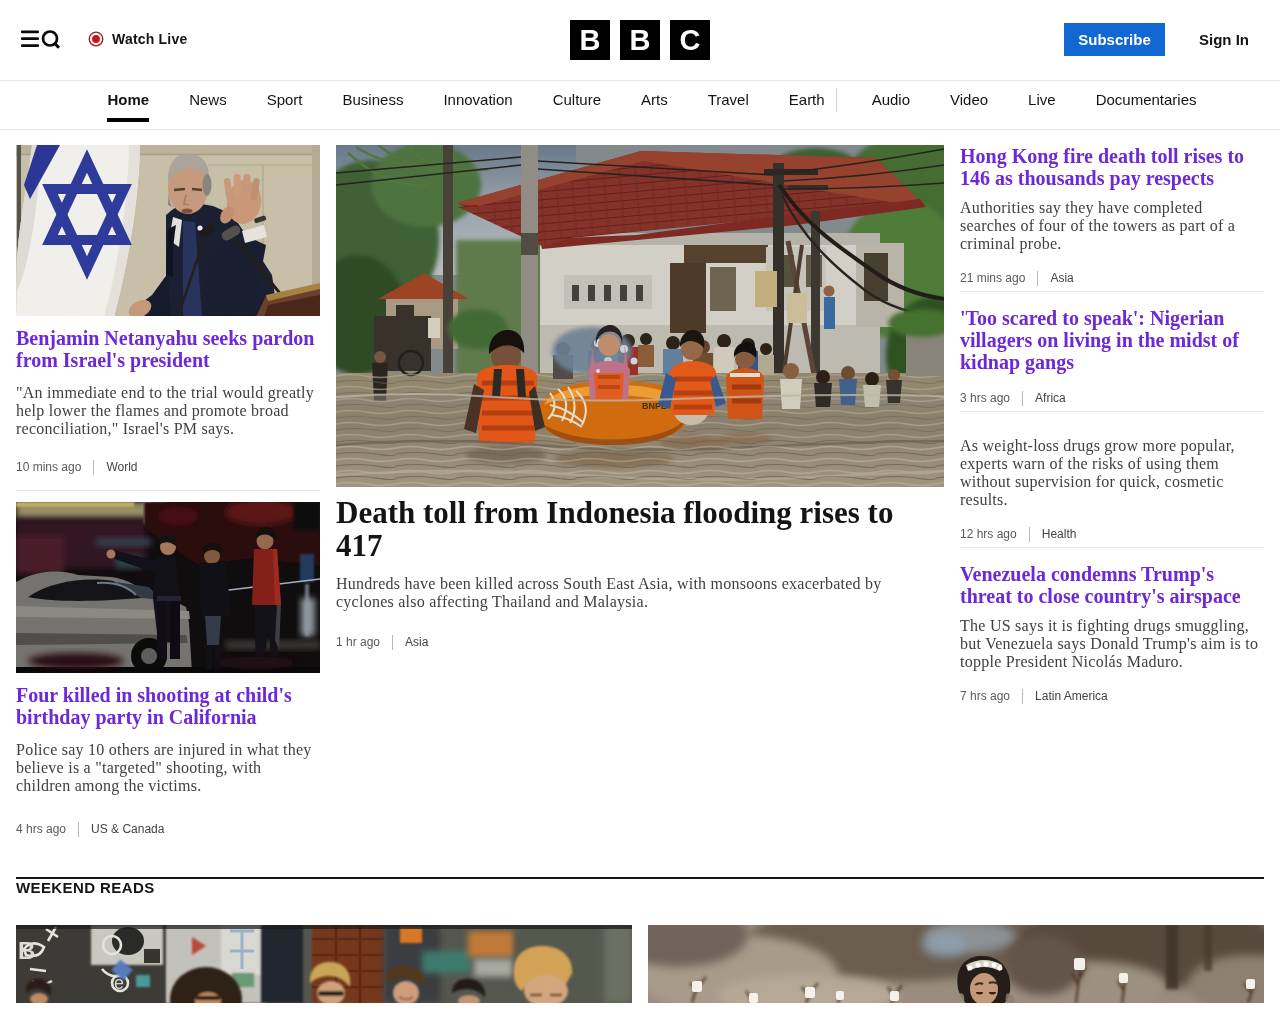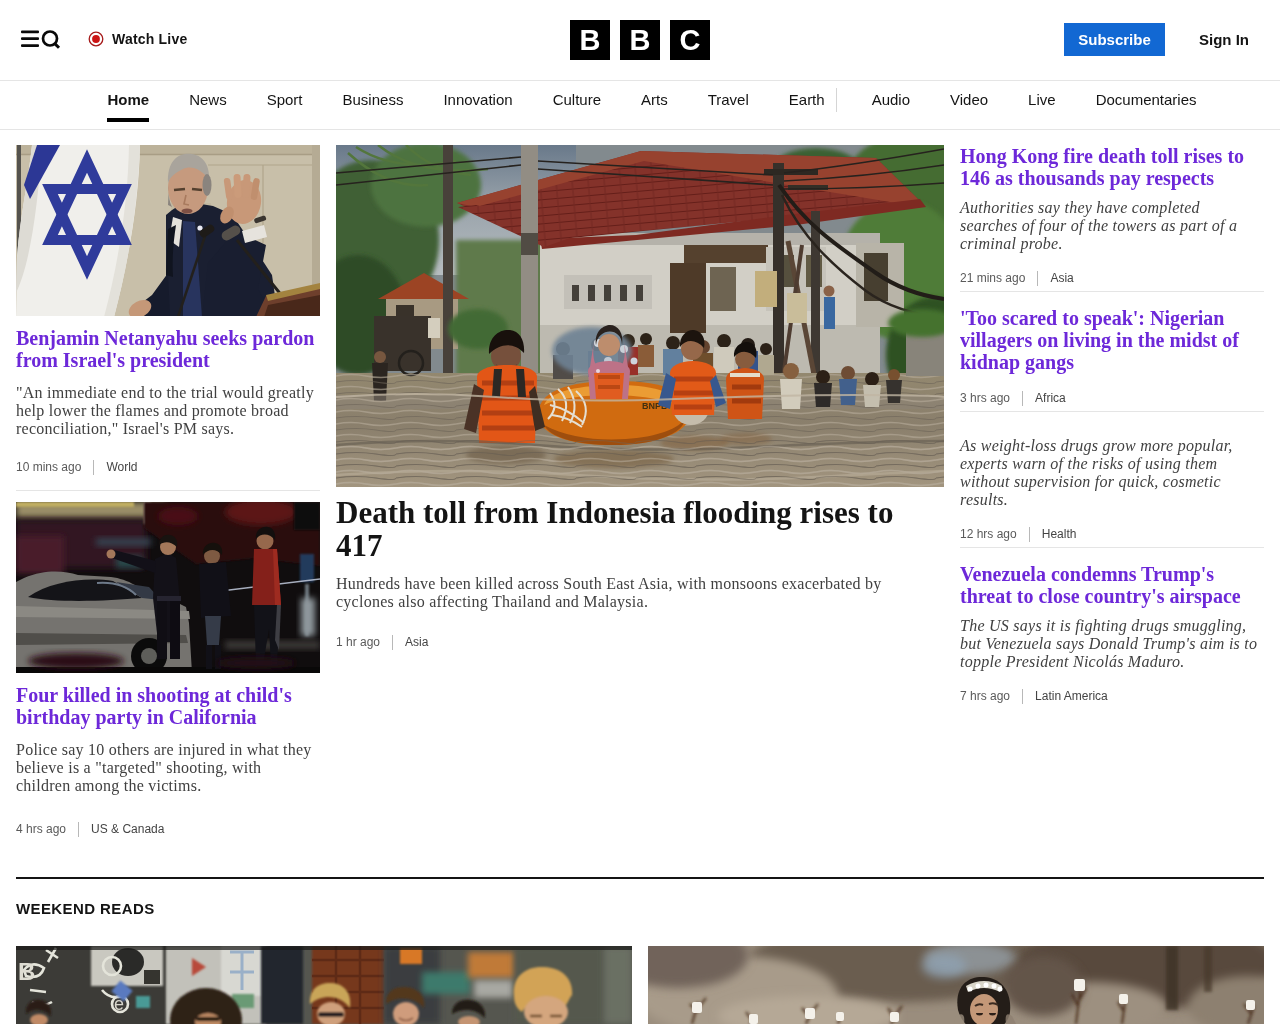--- a/index.html
+++ b/index.html
@@ -22,25 +22,25 @@
 .desc { font-family:"Liberation Serif", serif; font-size:16px; line-height:18px; color:#404040; margin-top:13px; letter-spacing:.25px; }
 .col-center .meta { margin-top:24px; }
 .meta { font-size:12px; color:#5a5a5a; margin-top:22px; line-height:13px; display:flex; align-items:center; }
 .meta .bar { width:1px; height:15px; background:#b8b8b8; margin:0 12px; }
 .meta .tag { color:#444; }
 .ldiv { border-bottom:1px solid #e5e5e5; margin:15px 0 11px; }
 .rstory { padding:15px 0 5px; }
 .rstory + .rstory { border-top:1px solid #e5e5e5; }
 .rstory:first-child { padding-top:0; }
 .rstory .h-card { margin-top:0; }
-.rstory .desc { margin-top:10px;font-style:italic; }
+.rstory .desc { margin-top:10px; }
 .rstory .meta { margin-top:18px; }
 .weekend { position:absolute; top:877px; left:16px; width:1248px; }
 .wk-line { border-top:2px solid #141414; }
-.wk-title { font-size:15px; font-weight:bold; letter-spacing:.4px; margin-top:21px; }
+.wk-title { font-size:15px; font-weight:bold; letter-spacing:.4px; }
 .wk-grid { display:grid; grid-template-columns:616px 616px; gap:16px; margin-top:29px; }
 .wk-img { height:78px; overflow:hidden; line-height:0; }
 </style></head>
 <body>
 <div class="header">
   <div class="hdr-left">
     <svg width="40" height="28" viewBox="0 0 40 28">
       <rect x="0" y="4.4" width="18" height="2.8" rx="1" fill="#0a0a0a"></rect>
       <rect x="0" y="11.3" width="18" height="2.8" rx="1" fill="#0a0a0a"></rect>
       <rect x="0" y="18.2" width="18" height="2.8" rx="1" fill="#0a0a0a"></rect>

